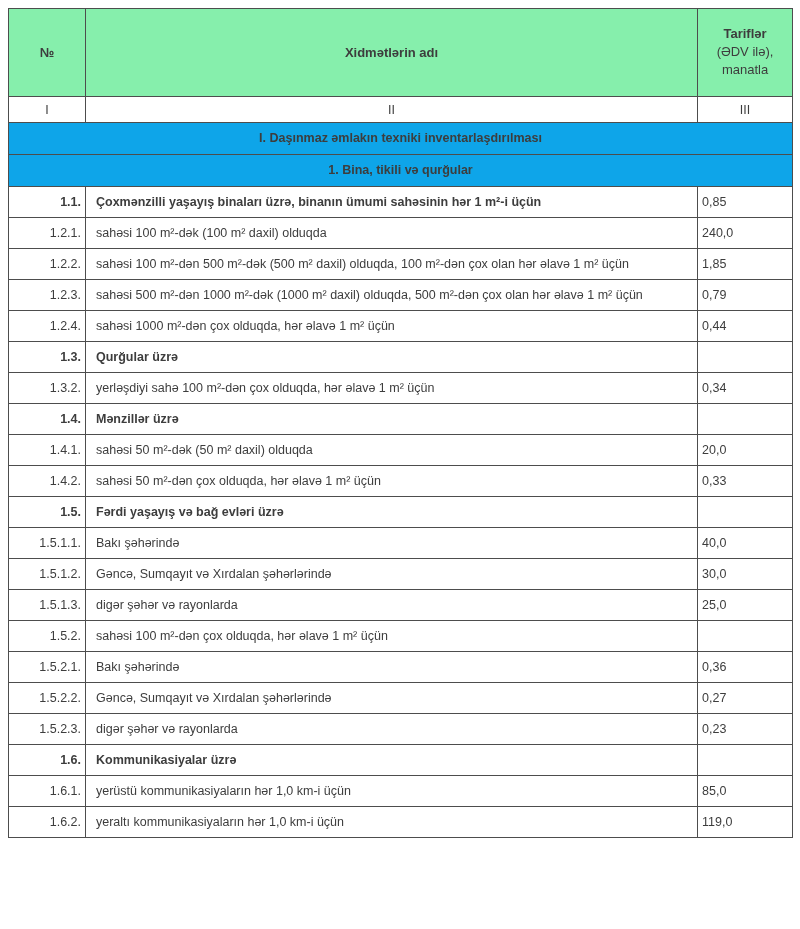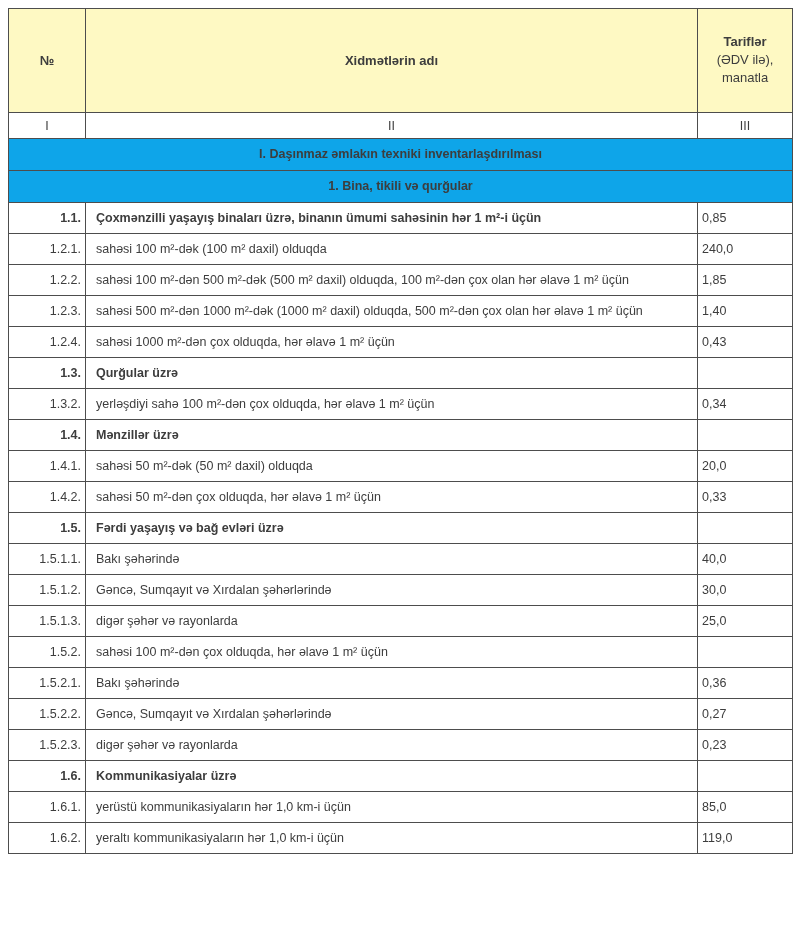--- a/index.html
+++ b/index.html
@@ -21,22 +21,22 @@
   }
   table.tariff th,
   table.tariff td {
     border: 1px solid #4d4d4d;
     font-size: 12.5px;
     vertical-align: middle;
     word-wrap: break-word;
   }
   
   tr.header-row th {
-    background: #fef9c3;
-    height: 104px;
+    background: #86efac;
+    height: 88px;
     font-weight: bold;
     text-align: center;
     padding: 6px;
     font-size: 13px;
     margin-top: 12px;
   }
   .tariff-title { display: inline; font-weight: bold; }
   .tariff-sub { font-weight: normal; display: block; margin-top: 2px; line-height: 1.35; }
   tr.roman-row td {
     text-align: center;
@@ -113,26 +113,26 @@
         <td class="tariff-cell">240,0</td>
       </tr>
       <tr>
         <td class="no-cell">1.2.2.</td>
         <td class="text-cell">sahəsi 100 m²-dən 500 m²-dək (500 m² daxil) olduqda, 100 m²-dən çox olan hər əlavə 1 m² üçün</td>
         <td class="tariff-cell">1,85</td>
       </tr>
       <tr>
         <td class="no-cell">1.2.3.</td>
         <td class="text-cell">sahəsi 500 m²-dən 1000 m²-dək (1000 m² daxil) olduqda, 500 m²-dən çox olan hər əlavə 1 m² üçün</td>
-        <td class="tariff-cell">1,40</td>
+        <td class="tariff-cell">0,79</td>
       </tr>
       <tr>
         <td class="no-cell">1.2.4.</td>
         <td class="text-cell">sahəsi 1000 m²-dən çox olduqda, hər əlavə 1 m² üçün</td>
-        <td class="tariff-cell">0,43</td>
+        <td class="tariff-cell">0,44</td>
       </tr>
       <tr>
         <td class="no-cell bold">1.3.</td>
         <td class="text-cell bold">Qurğular üzrə</td>
         <td class="tariff-cell"></td>
       </tr>
       <tr>
         <td class="no-cell">1.3.2.</td>
         <td class="text-cell">yerləşdiyi sahə 100 m²-dən çox olduqda, hər əlavə 1 m² üçün</td>
         <td class="tariff-cell">0,34</td>

